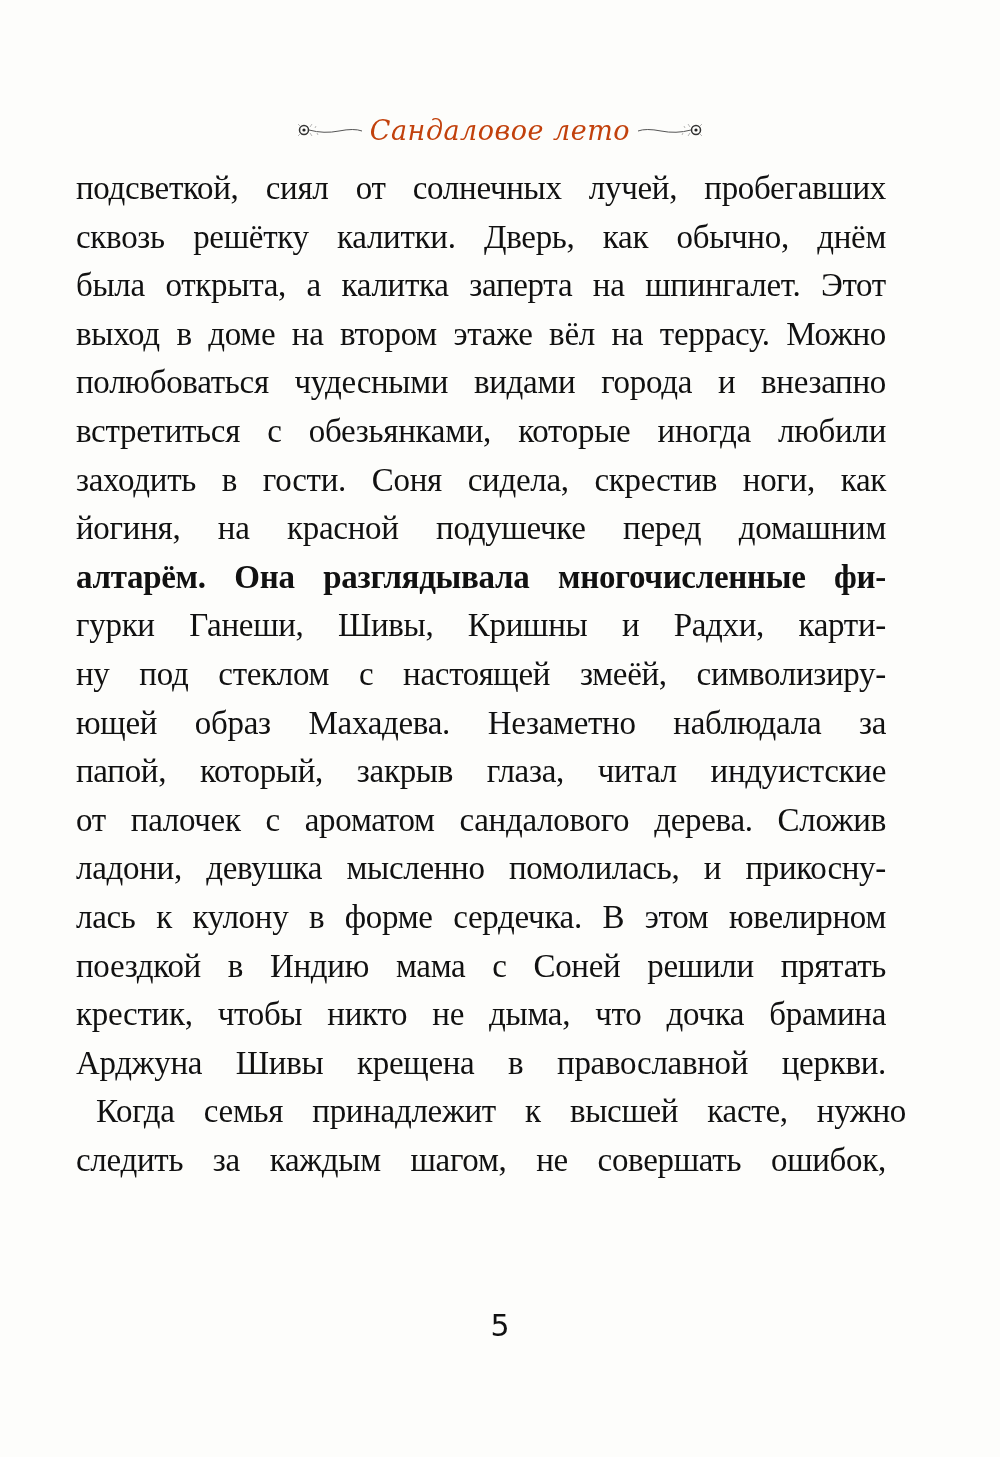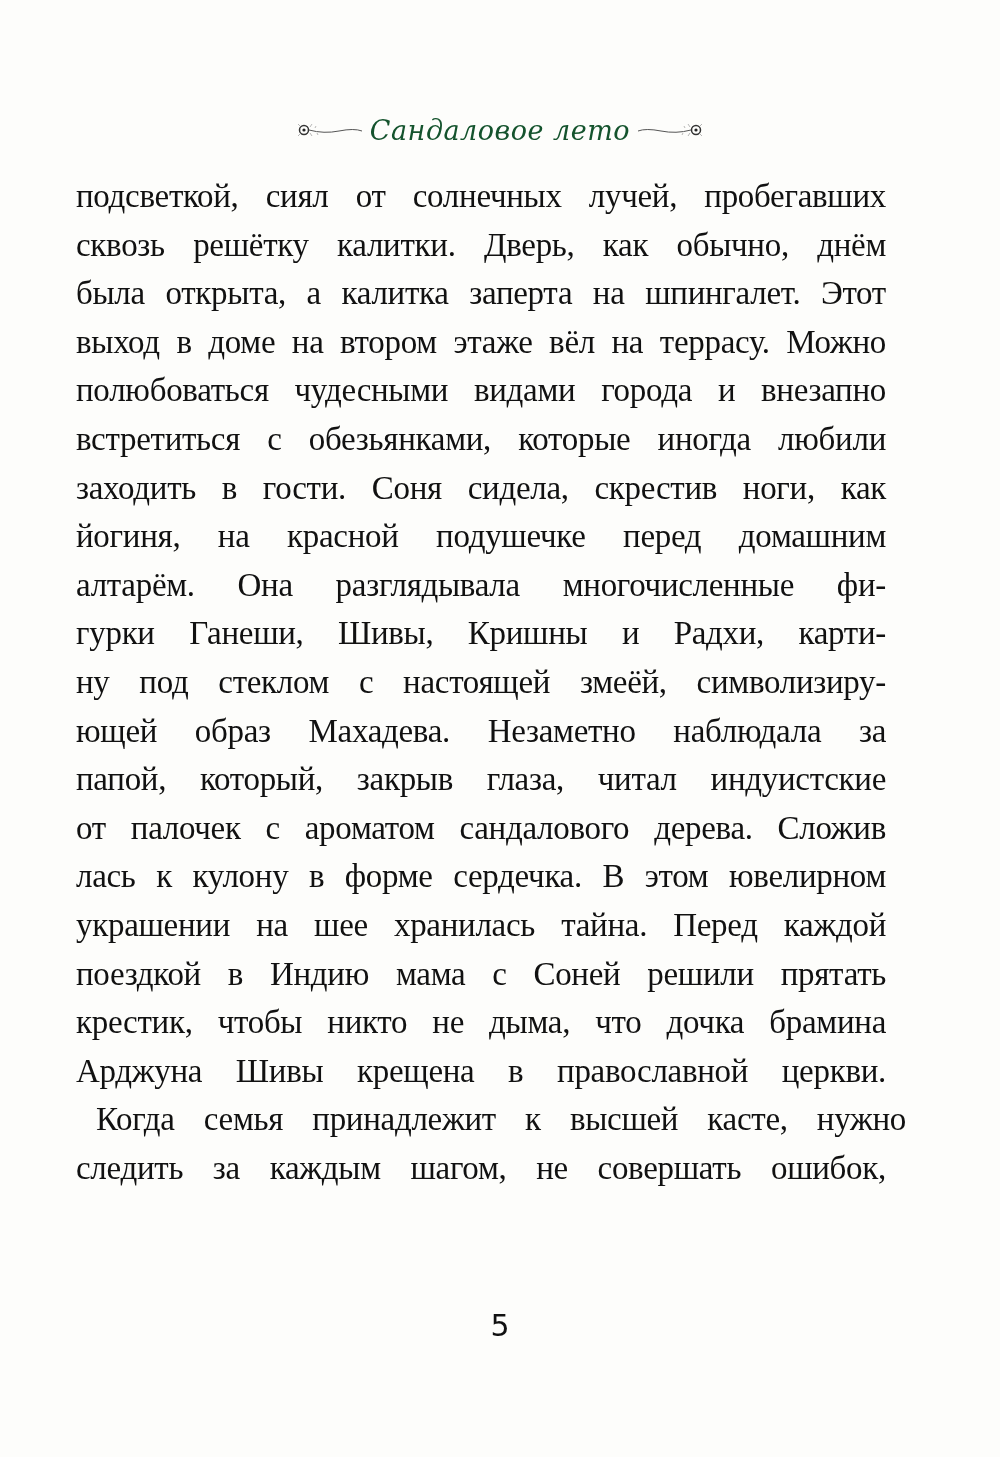--- a/index.html
+++ b/index.html
@@ -15,27 +15,27 @@
     position: absolute;
     top: 108px; left: 0; width: 1000px;
     height: 44px;
     display: flex; align-items: center; justify-content: center;
     gap: 8px;
   }
   .running-head .title {
     font-family: "DejaVu Serif", serif;
     font-style: italic;
     font-size: 27px;
-    color: #14532d;
+    color: #c2410c;
     letter-spacing: 0.5px;
   }
   .flourish { width: 68px; height: 20px; display: block; }
   .body-text {
     position: absolute;
-    top: 172px; left: 76px;
+    top: 164px; left: 76px;
     width: 810px;
   }
   .line {
     display: block;
     height: 48.6px;
     line-height: 48.6px;
     font-size: 33px;
     text-align: justify;
     text-align-last: justify;
     white-space: nowrap;
@@ -73,28 +73,28 @@
 
 <div class="body-text">
   <span class="line" style="display: block; width: 810px;">подсветкой, сиял от солнечных лучей, пробегавших</span>
   <span class="line" style="display: block; width: 810px;">сквозь решётку калитки. Дверь, как обычно, днём</span>
   <span class="line" style="display: block; width: 810px;">была открыта, а калитка заперта на шпингалет. Этот</span>
   <span class="line" style="display: block; width: 810px;">выход в доме на втором этаже вёл на террасу. Можно</span>
   <span class="line" style="display: block; width: 810px;">полюбоваться чудесными видами города и внезапно</span>
   <span class="line" style="display: block; width: 810px;">встретиться с обезьянками, которые иногда любили</span>
   <span class="line" style="display: block; width: 810px;">заходить в гости. Соня сидела, скрестив ноги, как</span>
   <span class="line" style="display: block; width: 810px;">йогиня, на красной подушечке перед домашним</span>
-  <span class="line" style="display: block; width: 810px;">алтарём. Она разглядывала многочисленные фи-</span>
+  <span class="line" style="display: block; width: 810px; font-weight: bold;">алтарём. Она разглядывала многочисленные фи-</span>
   <span class="line" style="display: block; width: 810px;">гурки Ганеши, Шивы, Кришны и Радхи, карти-</span>
   <span class="line" style="display: block; width: 810px;">ну под стеклом с настоящей змеёй, символизиру-</span>
   <span class="line" style="display: block; width: 810px;">ющей образ Махадева. Незаметно наблюдала за</span>
   <span class="line" style="display: block; width: 810px;">папой, который, закрыв глаза, читал индуистские</span>
   <span class="line" style="display: block; width: 810px;">от палочек с ароматом сандалового дерева. Сложив</span>
+  <span class="line" style="display: block; width: 810px;">ладони, девушка мысленно помолилась, и прикосну-</span>
   <span class="line" style="display: block; width: 810px;">лась к кулону в форме сердечка. В этом ювелирном</span>
-  <span class="line" style="display: block; width: 810px;">украшении на шее хранилась тайна. Перед каждой</span>
   <span class="line" style="display: block; width: 810px;">поездкой в Индию мама с Соней решили прятать</span>
   <span class="line" style="display: block; width: 810px;">крестик, чтобы никто не дыма, что дочка брамина</span>
   <span class="line" style="display: block; width: 810px;">Арджуна Шивы крещена в православной церкви.</span>
   <span class="line" style="display: block; width: 810px; margin-left: 20px;">Когда семья принадлежит к высшей касте, нужно</span>
   <span class="line" style="display: block; width: 810px;">следить за каждым шагом, не совершать ошибок,</span>
 </div>
 
 <div class="page-number">5</div>
 
 </body></html>

